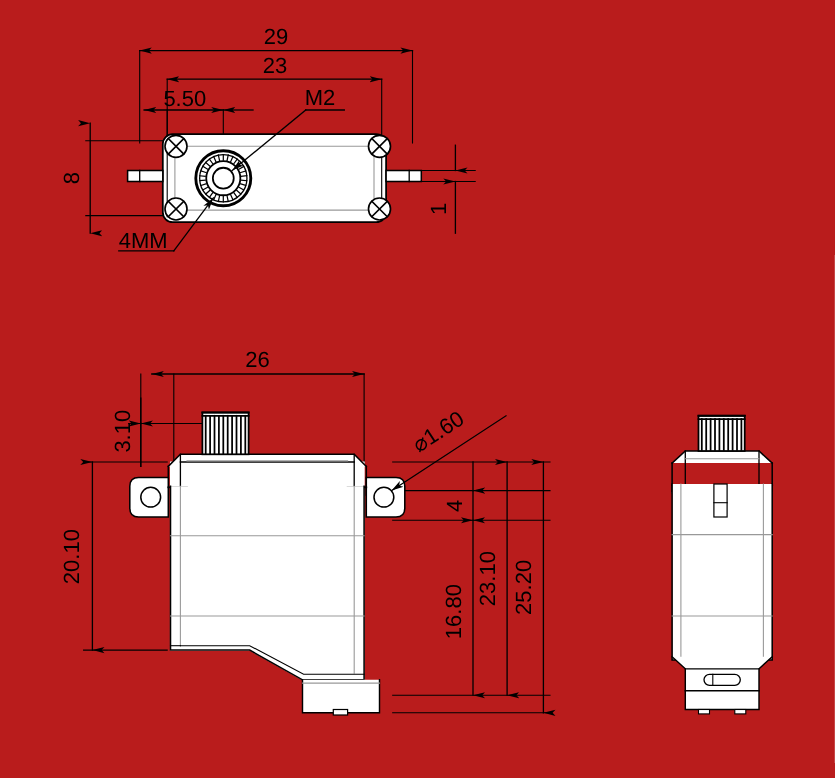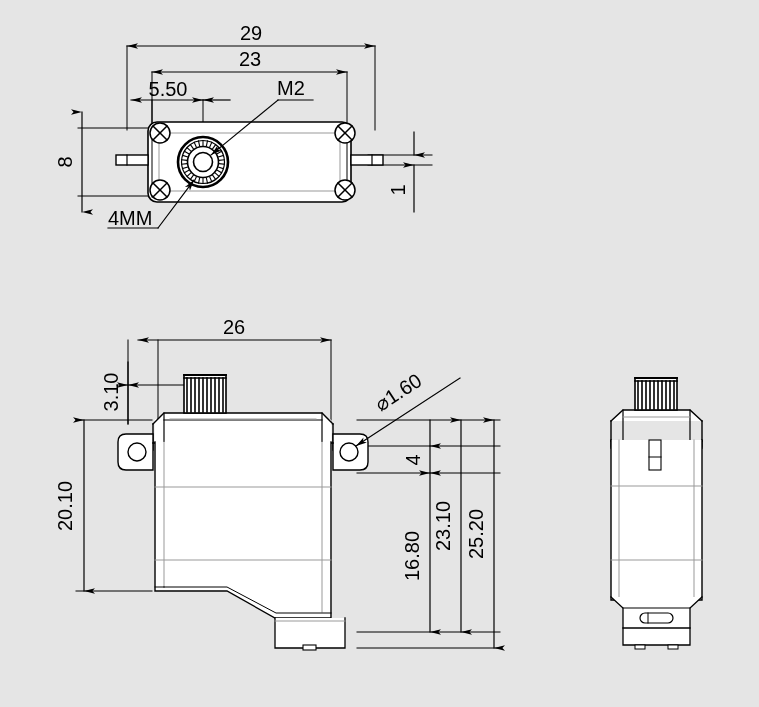--- a/index.html
+++ b/index.html
@@ -7,21 +7,21 @@
     padding: 0;
     background: #ffffff;
   }
   body {
     font-family: "Liberation Sans", sans-serif;
   }
   #sheet {
     position: relative;
     width: 759px;
     height: 707px;
-    background: #e5e5e5;
+    background: #b91c1c;
     overflow: hidden;
   }
   #sheet svg {
     position: absolute;
     left: 0;
     top: 0;
   }
   .dimtext-lg {
     font-family: "Liberation Sans", sans-serif;
     font-size: 20px;

